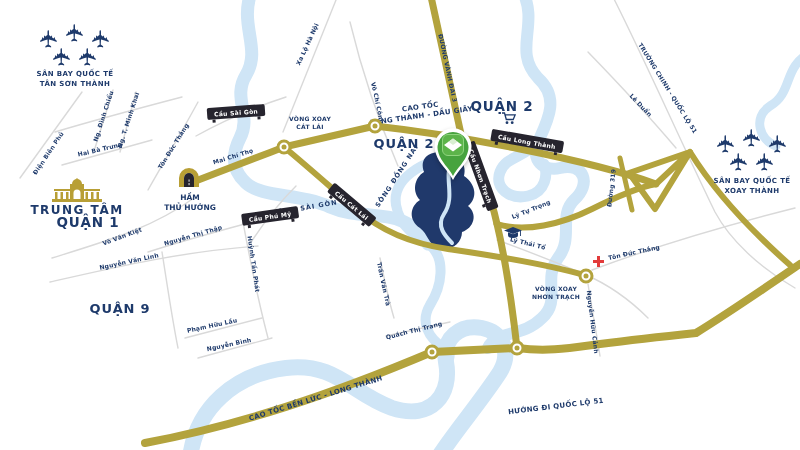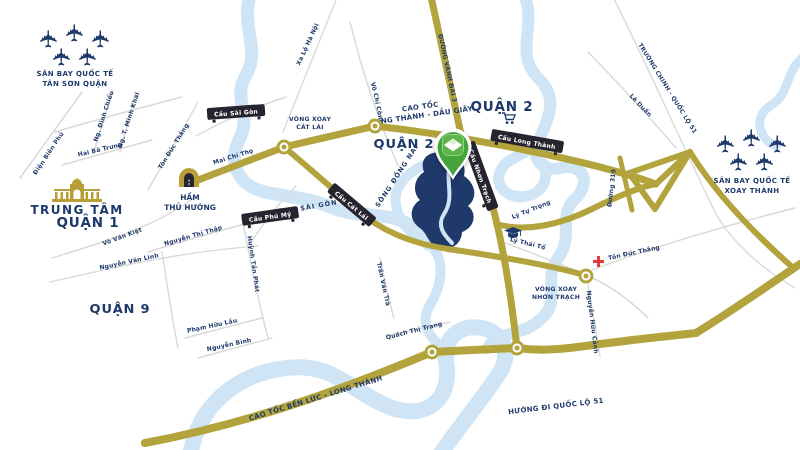--- a/index.html
+++ b/index.html
@@ -153,21 +153,21 @@
       <div class="roundabout" style="left: 432px; top: 352px;"></div>
       <div class="roundabout" style="left: 517px; top: 348px;"></div>
       <div class="roundabout" style="left: 586px; top: 276px;"></div>
       <div class="plane" style="left: 49px; top: 39px;">✈</div>
       <div class="plane" style="left: 75px; top: 33px;">✈</div>
       <div class="plane" style="left: 101px; top: 39px;">✈</div>
       <div class="plane" style="left: 62px; top: 57px;">✈</div>
       <div class="plane" style="left: 88px; top: 57px;">✈</div>
       <div class="lbl airport-label" style="left: 75px; top: 79px;">
         <div>SÂN BAY QUỐC TẾ</div>
-        <div>TÂN SƠN QUẬN</div>
+        <div>TÂN SƠN THÀNH</div>
       </div>
       <div class="plane" style="left: 726px; top: 144px;">✈</div>
       <div class="plane" style="left: 752px; top: 138px;">✈</div>
       <div class="plane" style="left: 778px; top: 144px;">✈</div>
       <div class="plane" style="left: 739px; top: 162px;">✈</div>
       <div class="plane" style="left: 765px; top: 162px;">✈</div>
       <div class="lbl airport-label" style="left: 752px; top: 186px;">
         <div>SÂN BAY QUỐC TẾ</div>
         <div>XOAY THÀNH</div>
       </div>

